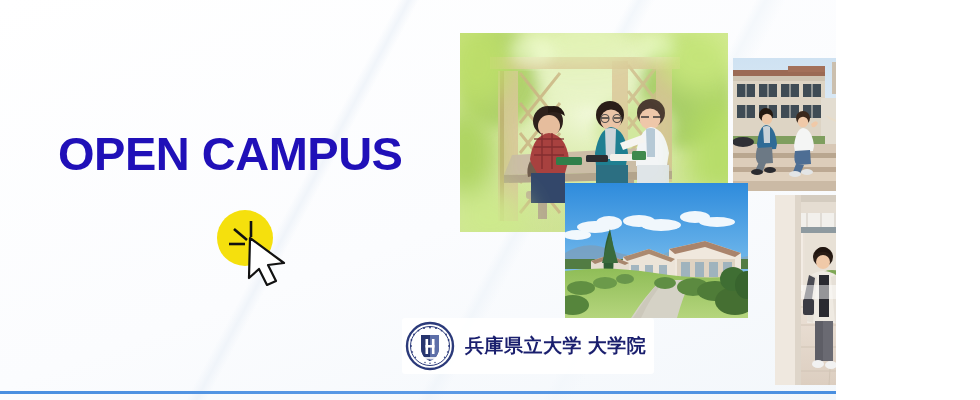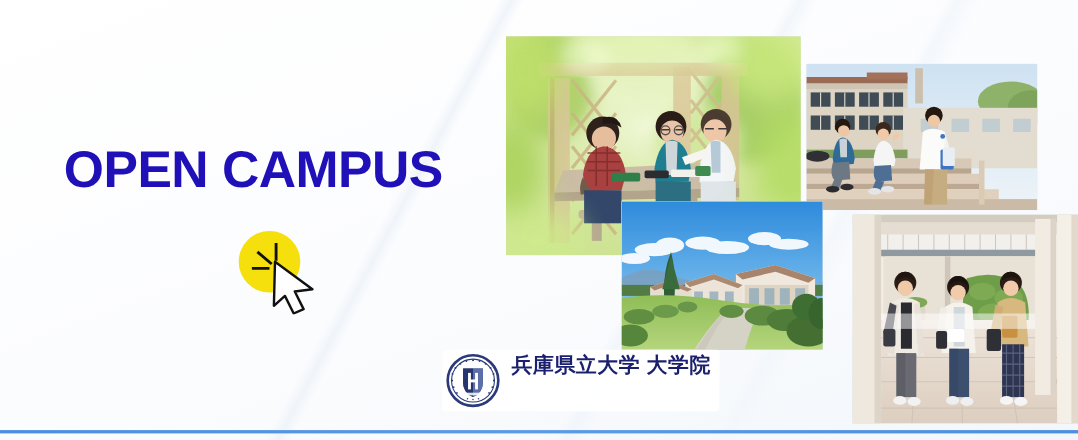--- a/index.html
+++ b/index.html
@@ -2,21 +2,21 @@
 <html><head>
 <meta charset="utf-8">
 <style>
   html, body {
     margin: 0;
     padding: 0;
     background: #ffffff;
   }
   #banner {
     position: relative;
-    width: 980px;
+    width: 836px;
     height: 400px;
     overflow: hidden;
     background: #ffffff;
     font-family: "Liberation Sans", "DejaVu Sans", sans-serif;
   }
   
   .bg-sheen {
     position: absolute;
     inset: 0;
     background:
@@ -60,20 +60,21 @@
   #photo-stairs  { left: 733px; top: 58px;  width: 210px; height: 133px; z-index: 2; }
   #photo-campus  { left: 565px; top: 183px; width: 183px; height: 135px; z-index: 5; }
   #photo-walk    { left: 775px; top: 195px; width: 205px; height: 190px; z-index: 4; }
 
   
   .lockup {
     position: absolute;
     left: 402px;
     top: 318px;
     display: flex;
+    align-items: center;
     gap: 10px;
     z-index: 9;
     background: rgba(255,255,255,0.92);
     padding: 3px 8px 3px 3px;
     border-radius: 3px;
   }
   .seal { width: 50px; height: 50px; flex: 0 0 auto; }
   .lockup-text {
     font-size: 19px;
     font-weight: 700;

